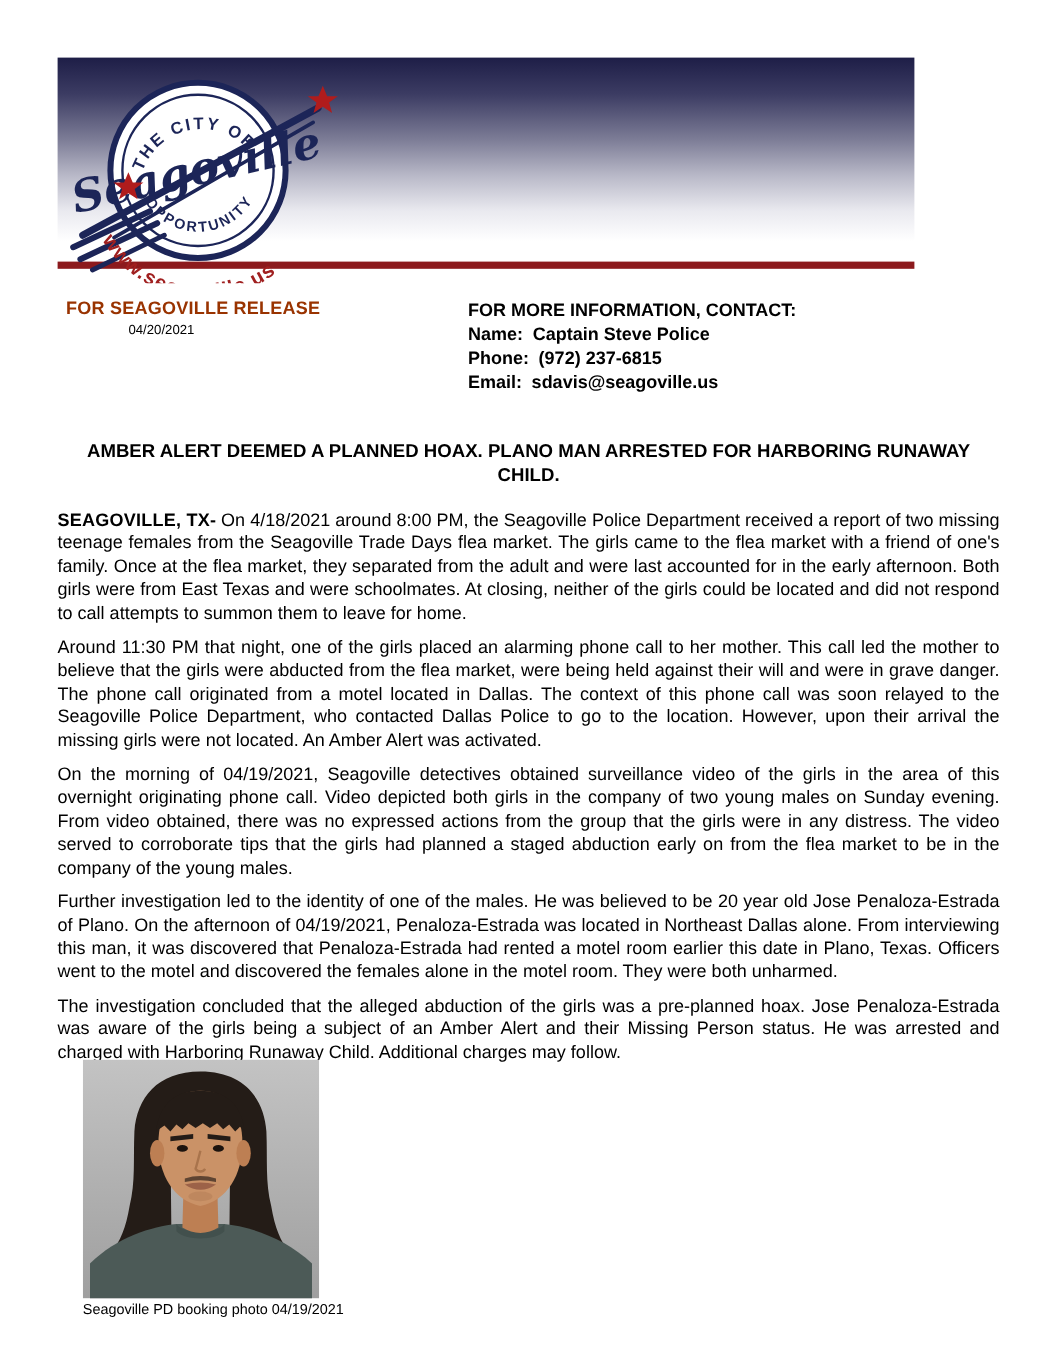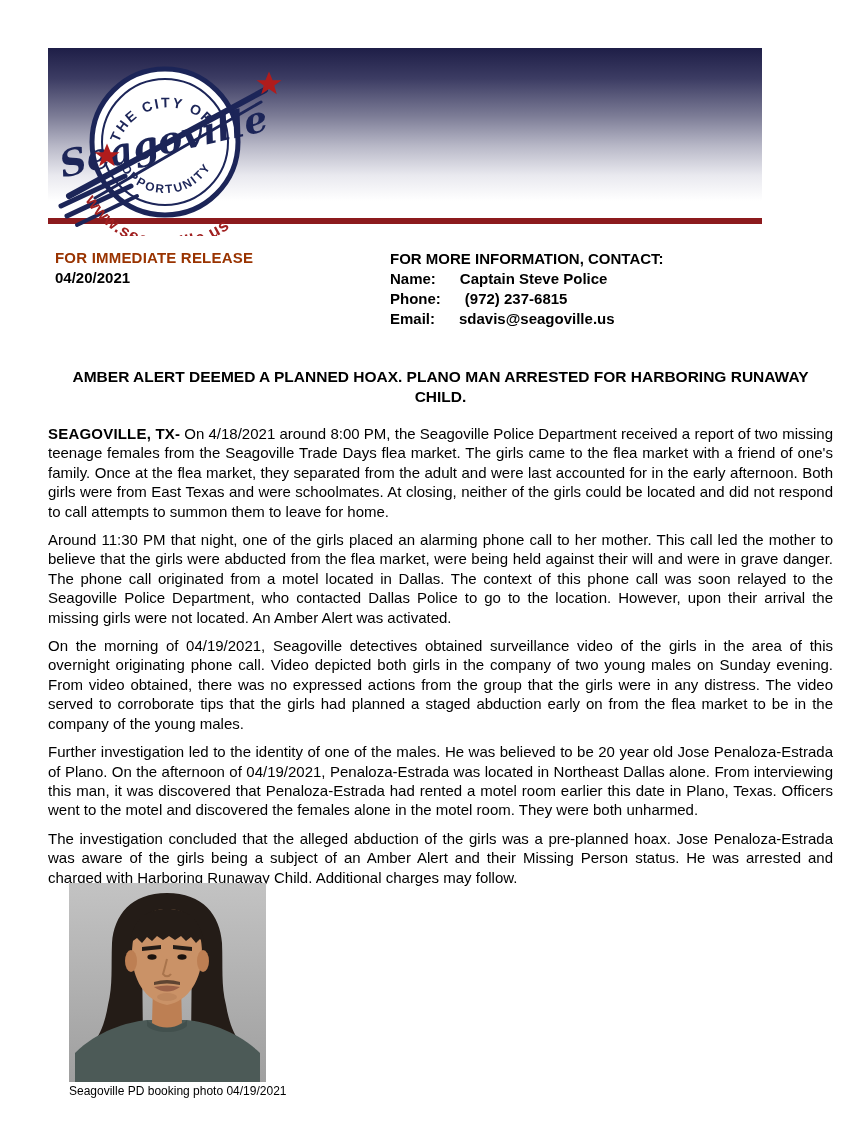--- a/index.html
+++ b/index.html
@@ -20,23 +20,23 @@
   .news-title{
     position:absolute; left:232px; top:124px;
     font-family:"Liberation Serif", serif; font-size:66px; line-height:1;
     color:#1c2558; text-shadow:3px 3px 1px rgba(140,140,165,.75);
     white-space:nowrap;
   }
   
   .info-row{ position:absolute; left:48px; top:249px; width:785px; }
   .release-block{ position:absolute; left:7px; top:0; }
   .release-label{ font-weight:bold; font-size:15px; color:#993300; letter-spacing:.2px; }
-  .release-date{ font-weight:bold; font-size:15px; margin-top:3px; }
+  .release-date{ font-weight:normal; font-size:11px; margin-top:3px; margin-left:52px; }
   .contact-block{ position:absolute; left:342px; top:0; font-weight:bold; font-size:15px; line-height:20px; }
-  .contact-line .lbl{ margin-right:24px; }
+  .contact-line .lbl{ margin-right:8px; }
   
   .headline{
     position:absolute; left:48px; top:367px; width:785px;
     font-weight:bold; font-size:15.5px; line-height:20px; text-align:center;
   }
   .press-body{
     position:absolute; left:48px; top:424px; width:785px;
     font-size:15px; line-height:19.4px; text-align:justify;
   }
   .press-body p{ margin:0 0 9px 0; }
@@ -89,21 +89,21 @@
 
       <text font-family="Liberation Sans, sans-serif" font-size="17" font-weight="bold" fill="#a02020" letter-spacing="1">
         <textPath href="#arcUrl" startOffset="2%">www.seagoville.us</textPath>
       </text>
     </svg>
   </div>
 
 
   <div class="info-row">
     <div class="release-block">
-      <div class="release-label">FOR IMMEDIATE RELEASE</div>
+      <div class="release-label">FOR SEAGOVILLE RELEASE</div>
       <div class="release-date">04/20/2021</div>
     </div>
     <div class="contact-block">
       <div class="contact-line">FOR MORE INFORMATION, CONTACT:</div>
       <div class="contact-line"><span class="lbl">Name:</span><span>Captain Steve Police</span></div>
       <div class="contact-line"><span class="lbl">Phone:</span><span>(972) 237-6815</span></div>
       <div class="contact-line"><span class="lbl">Email:</span><span>sdavis@seagoville.us</span></div>
     </div>
   </div>
 

